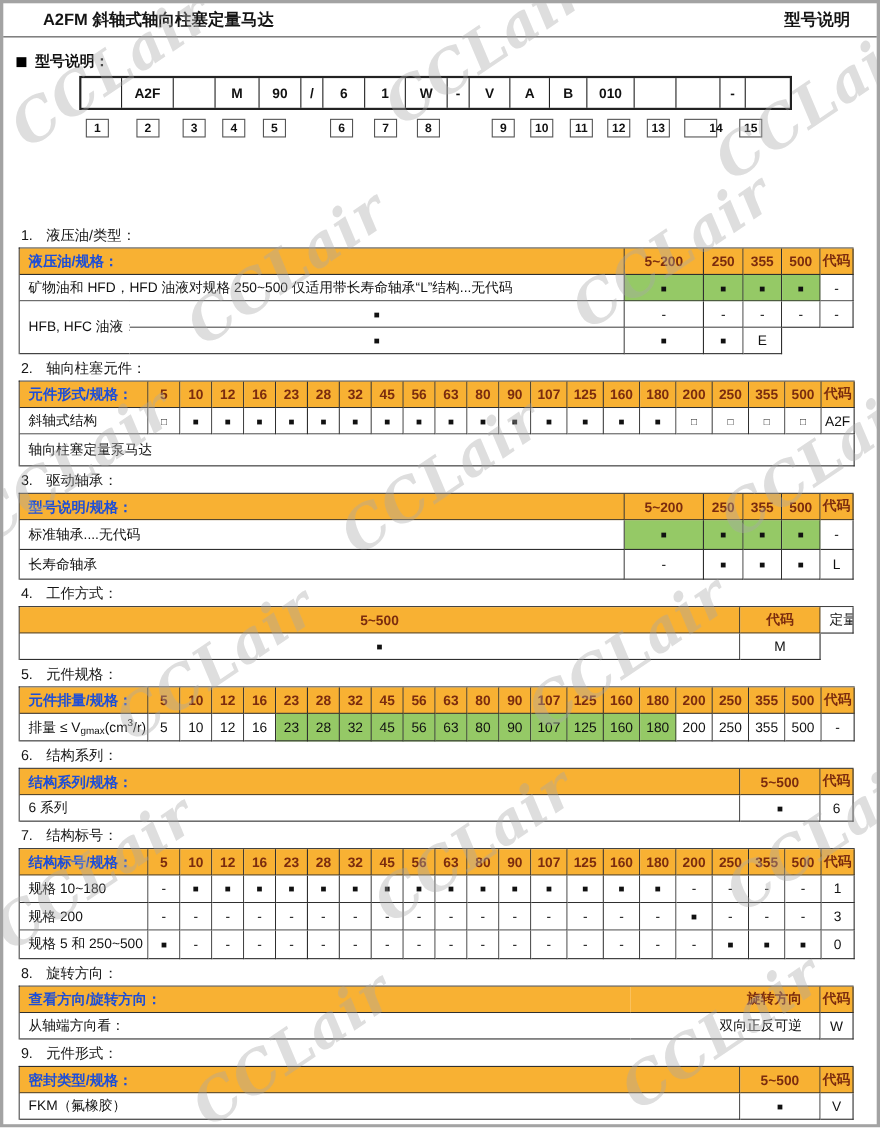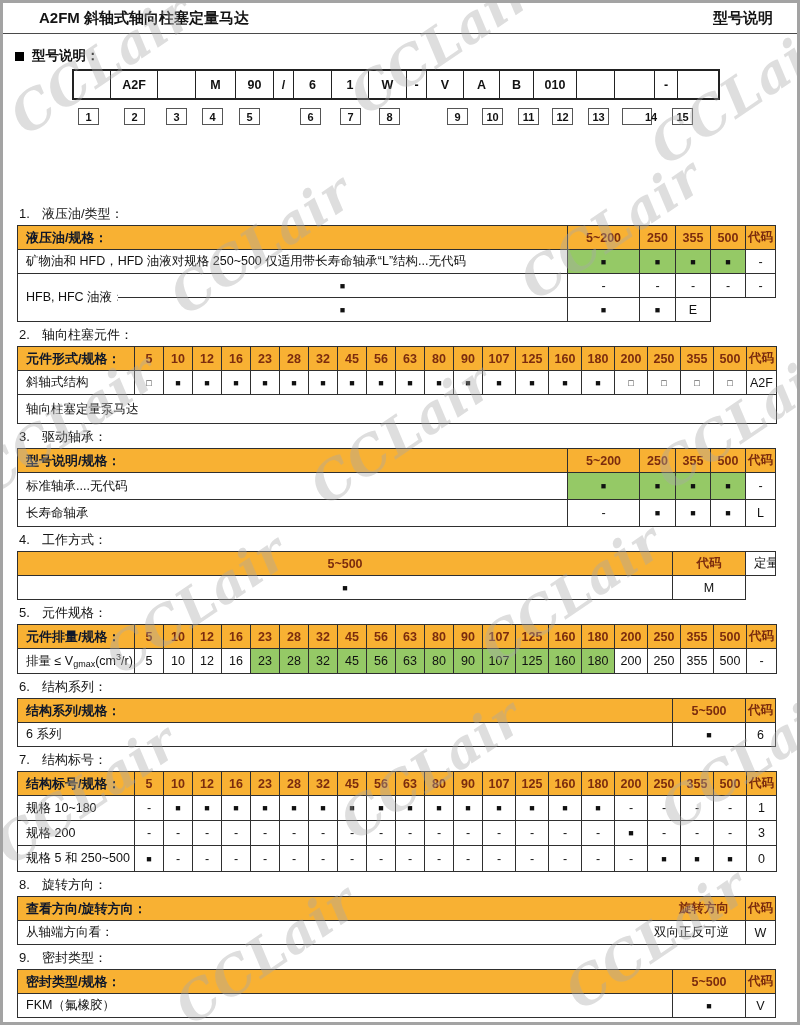--- a/index.html
+++ b/index.html
@@ -31,21 +31,21 @@
   .section{margin-top:5px;}
   .section.first{margin-top:79px;}
   .shead{display:flex;gap:9px;font-size:13px;color:#151515;margin:5px 0 3px 2px;line-height:16px;}
   .sno{min-width:14px;}
   
   .tbl{display:grid;border-top:1px solid var(--bdr);border-left:1px solid var(--bdr);
        width:fit-content;background:#fff;}
   .cell{border-right:1px solid var(--bdr);border-bottom:1px solid var(--bdr);box-sizing:border-box;
         display:flex;align-items:center;justify-content:center;font-size:12.5px;color:#111;
         overflow:hidden;white-space:nowrap;background:#fff;}
-  .hl{background:var(--orange);color:#0f172a;font-weight:bold;justify-content:flex-start;padding-left:8px;font-size:13px;}
+  .hl{background:var(--orange);color:#1d4ed8;font-weight:bold;justify-content:flex-start;padding-left:8px;font-size:13px;}
   .hv{background:var(--orange);color:var(--htext);font-weight:bold;font-size:12.5px;}
   .lab{justify-content:flex-start;padding-left:8px;}
   .green{background:var(--green);}
   .mk{}
   .sq{font-size:9px;}
   .nobr{border-right:none;}
   .psub{font-size:9px;align-self:flex-end;padding-bottom:4px;}
   .psup{font-size:9px;align-self:flex-start;padding-top:3px;}
   .right{justify-content:flex-end;padding-right:16px;}
   
@@ -405,21 +405,21 @@
             <div class="cell hv right">旋转方向</div>
             <div class="cell hv">代码</div>
             <div class="cell lab nobr">从轴端方向看：</div>
             <div class="cell lab right">双向正反可逆</div>
             <div class="cell mk">W</div>
           </div>
         </div>
         <div class="section">
           <div class="shead">
             <span class="sno">9.</span>
-            <span>密封类型：</span>
+            <span>元件形式：</span>
           </div>
           <div class="tbl" style="grid-template-columns: 655px 73px 30px; grid-template-rows: 24px 24px;">
             <div class="cell hl">密封类型/规格：</div>
             <div class="cell hv">5~500</div>
             <div class="cell hv">代码</div>
             <div class="cell lab">FKM（氟橡胶）</div>
             <div class="cell mk sq">■</div>
             <div class="cell mk">V</div>
           </div>
         </div>

